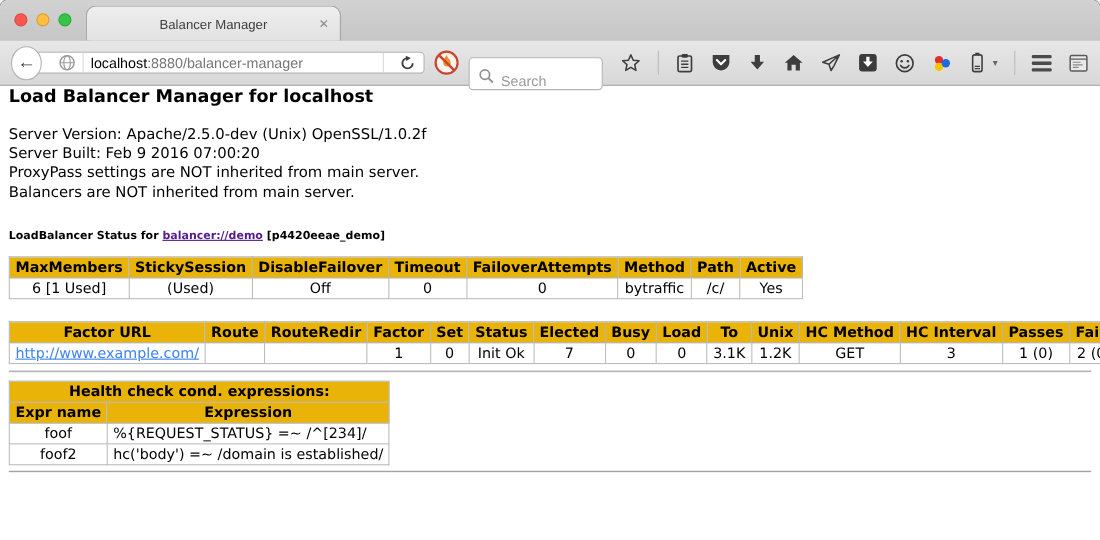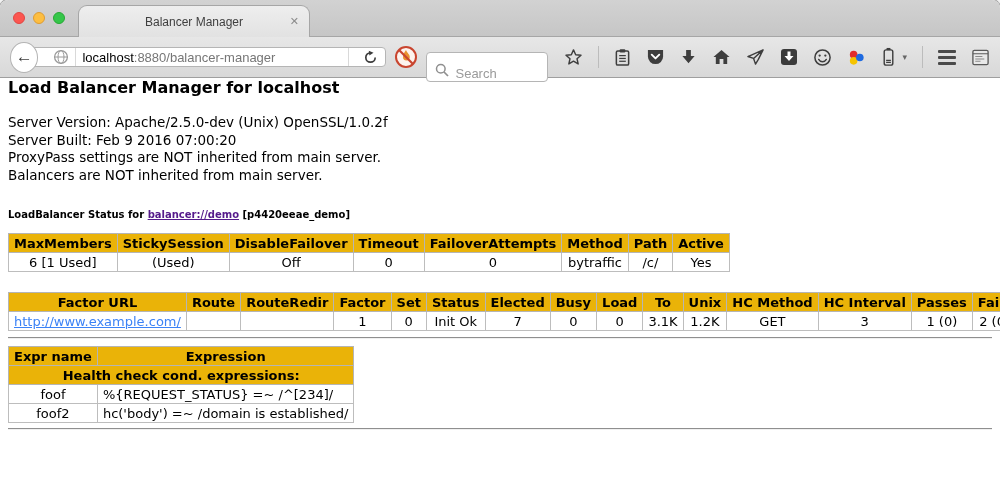--- a/index.html
+++ b/index.html
@@ -311,25 +311,25 @@
             <td>2 (0)</td>
           </tr>
         </tbody>
       </table>
 
     <hr class="rule after-worker">
 
     <table class="databox hc">
         <tbody>
           <tr>
+            <th colspan="2" class="span-title">Health check cond. expressions:</th>
+          </tr>
+          <tr>
             <th>Expr name</th>
             <th>Expression</th>
-          </tr>
-          <tr>
-            <th colspan="2" class="span-title">Health check cond. expressions:</th>
           </tr>
           <tr>
             <td>foof</td>
             <td>%{REQUEST_STATUS} =~ /^[234]/</td>
           </tr>
           <tr>
             <td>foof2</td>
             <td>hc('body') =~ /domain is established/</td>
           </tr>
         </tbody>

